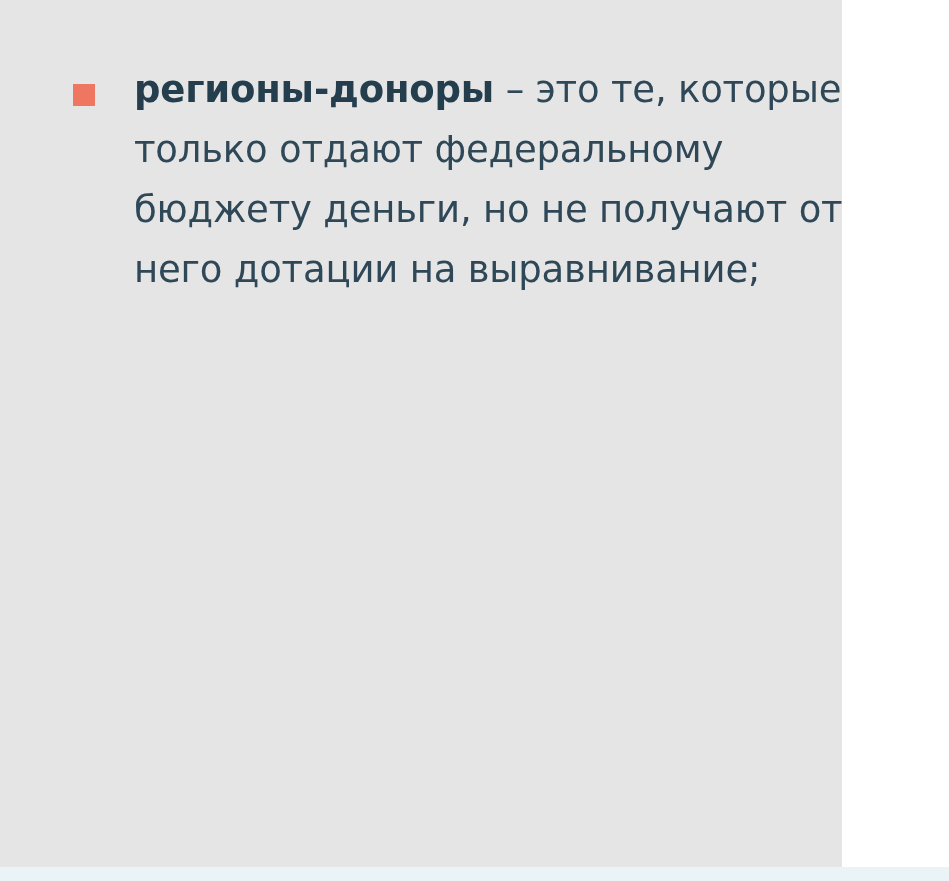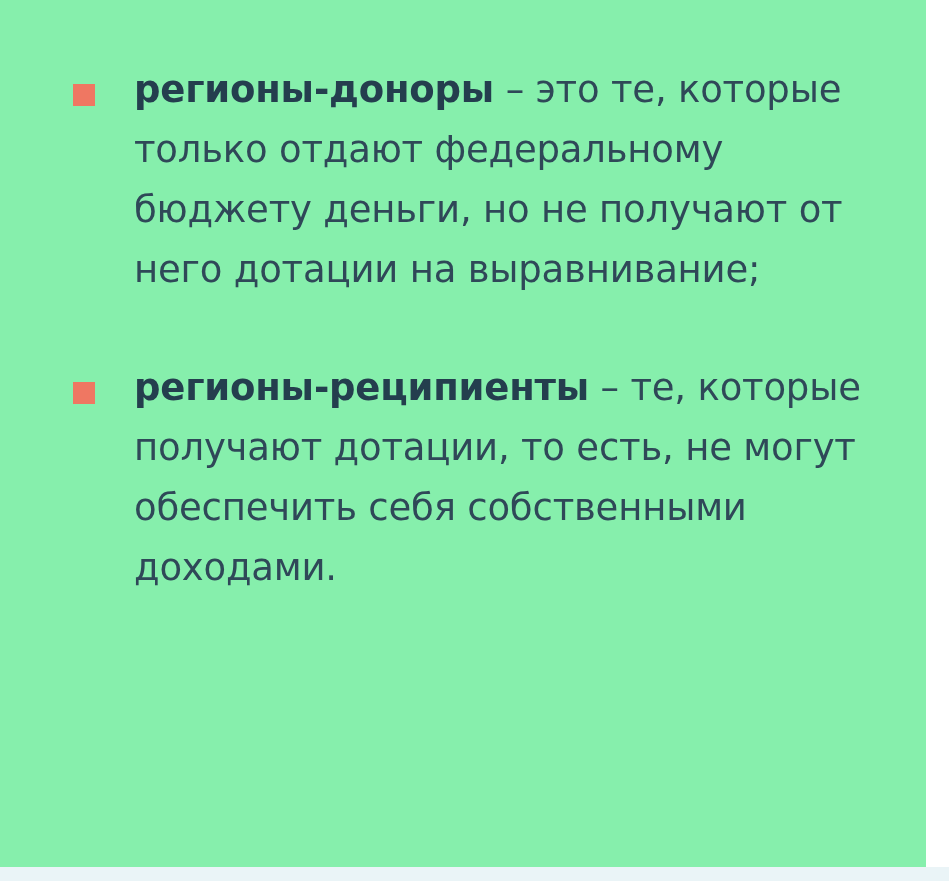--- a/index.html
+++ b/index.html
@@ -12,23 +12,23 @@
     background: #ffffff;
     font-family: "DejaVu Sans", sans-serif;
     overflow: hidden;
     position: relative;
   }
 
   .slide {
     position: absolute;
     left: 0;
     top: 0;
-    width: 926px;
+    width: 842px;
     height: 881px;
-    background: #86efac;
+    background: #e5e5e5;
     box-sizing: border-box;
   }
 
   .bullet-list {
     position: absolute;
     left: 0;
     top: 0;
     width: 949px;
     padding: 60px 60px 0 70px;
     box-sizing: border-box;
@@ -82,24 +82,18 @@
 
   <div class="bullet-list">
 
     <div class="bullet-item">
       <span class="bullet-marker"></span>
       <div class="bullet-text">
         <span class="term">регионы-доноры</span><span> – это те, которые только отдают федеральному бюджету деньги, но не получают от него дотации на выравнивание;</span>
       </div>
     </div>
 
-    <div class="bullet-item">
-      <span class="bullet-marker"></span>
-      <div class="bullet-text">
-        <span class="term">регионы-реципиенты</span><span> – те, которые получают дотации, то есть, не могут обеспечить себя собственными доходами.</span>
-      </div>
-    </div>
 
   </div>
 
   <div class="bottom-band"></div>
 
 </div>
 
 </body></html>

